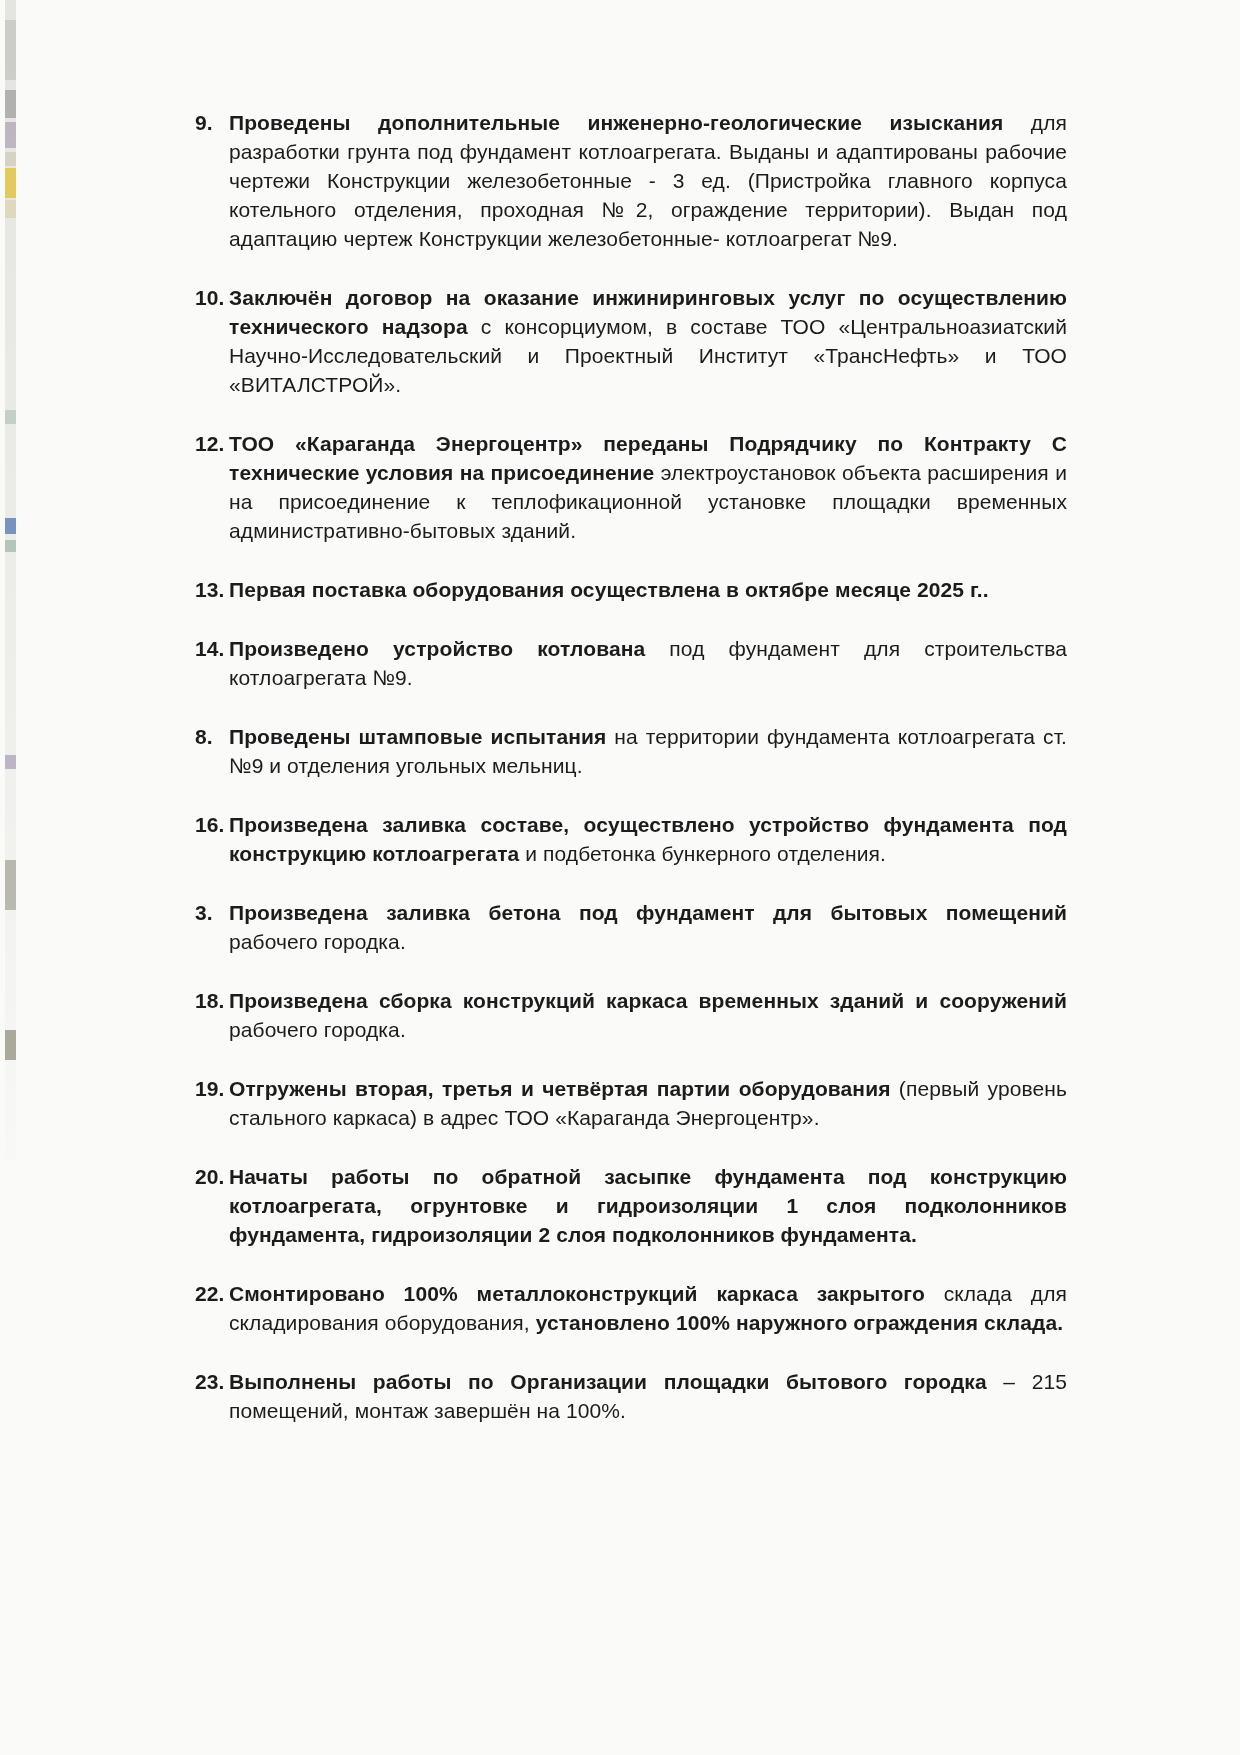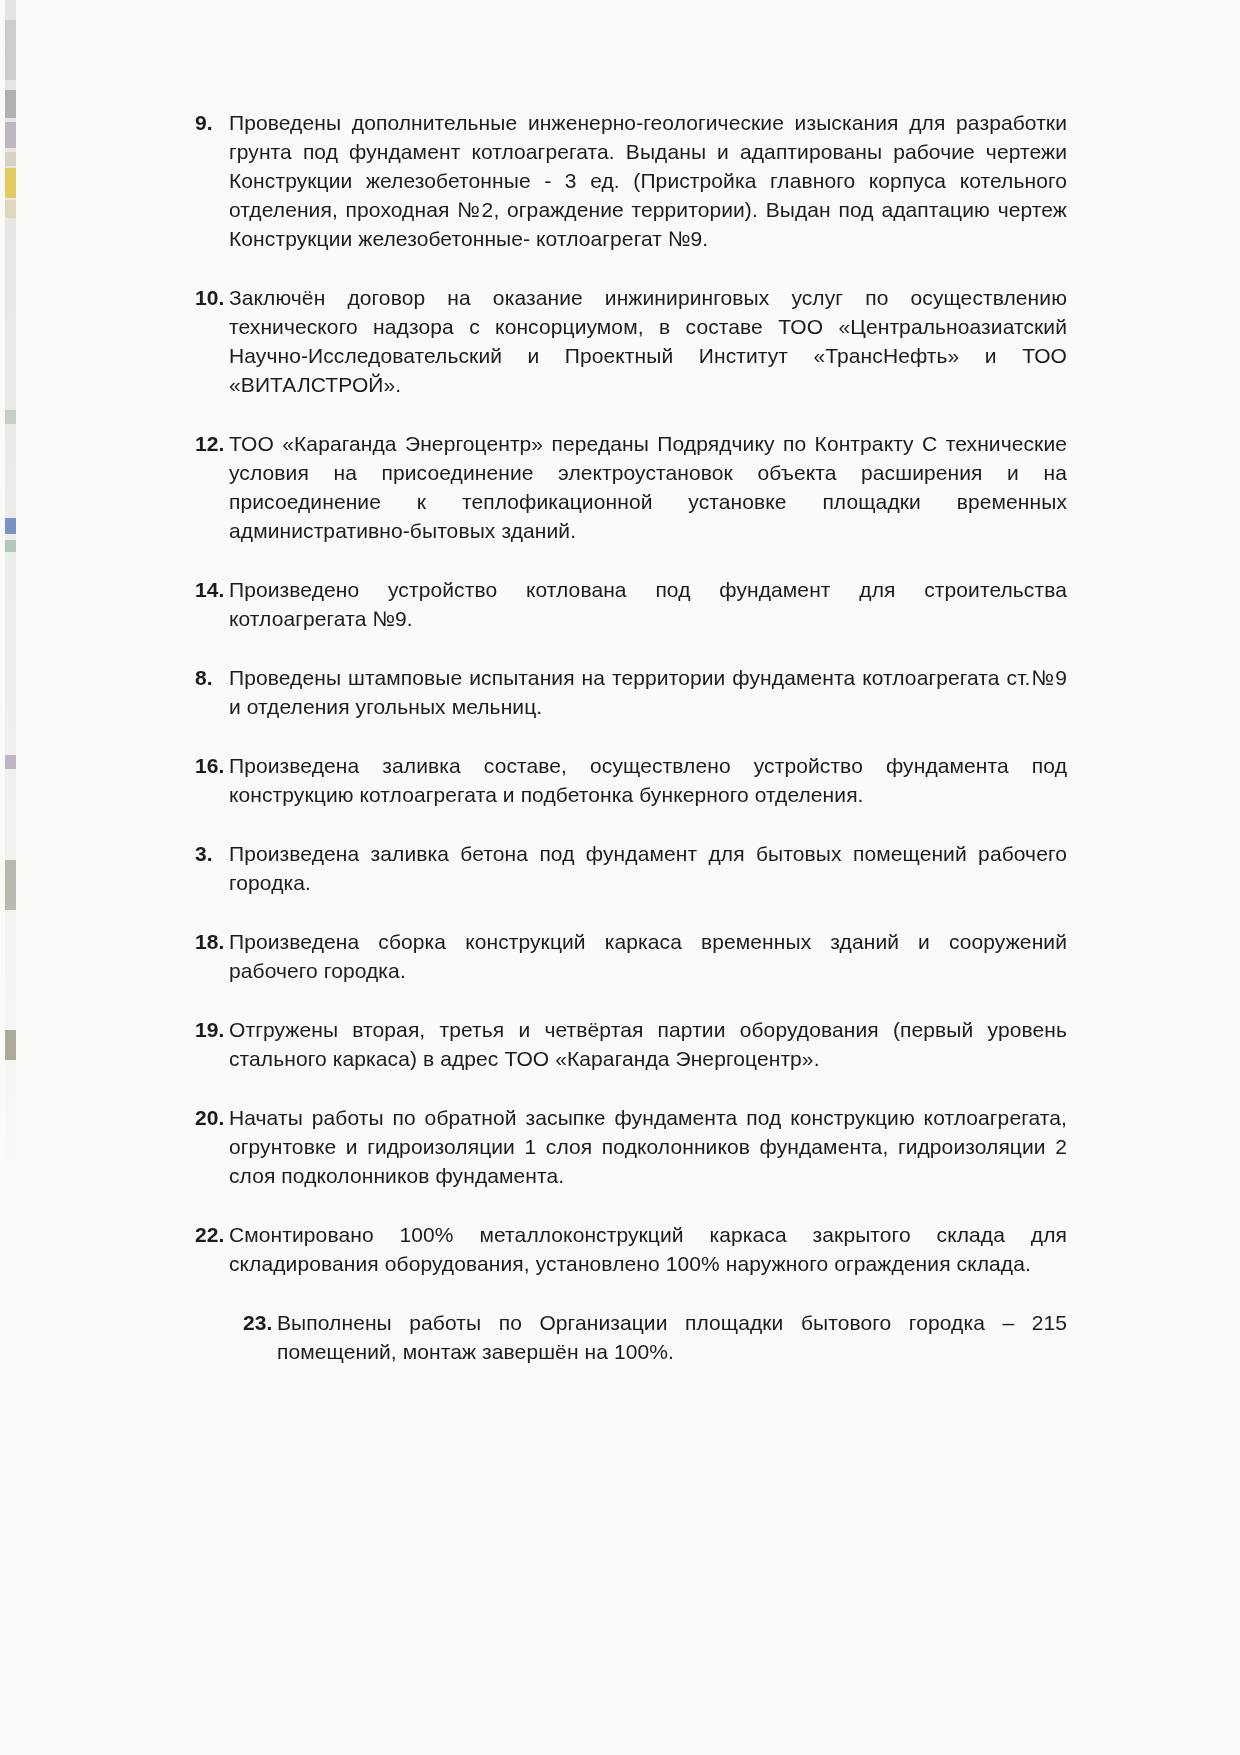--- a/index.html
+++ b/index.html
@@ -28,24 +28,24 @@
   .content {
     position: absolute;
     left: 195px; top: 108px;
     width: 872px;
     color: #1c1c1c;
     font-size: 21px;
     line-height: 29px;
     letter-spacing: 0.1px;
   }
   .item { display: flex; margin-bottom: 30px; }
-  .item:last-child { margin-bottom: 0; margin-left: 48px; }
+  .item:last-child { margin-bottom: 0; }
   .num { flex: none; width: 34px; font-weight: 700; }
   .body { flex: 1; text-align: justify; }
-  .b { font-weight: 400; }
+  .b { font-weight: 700; }
 </style>
 </head>
 <body>
 
 <div class="page">
 
   <div class="scan-strip">
     <i style="top:20px;height:60px;background:rgba(160,160,158,0.35);"></i>
     <i style="top:90px;height:28px;background:rgba(135,135,135,0.55);"></i>
     <i style="top:122px;height:26px;background:rgba(150,135,160,0.50);"></i>
@@ -65,20 +65,24 @@
         <div class="num">9.</div>
         <div class="body"><span class="b">Проведены дополнительные инженерно-геологические изыскания</span><span> для разработки грунта под фундамент котлоагрегата. Выданы и адаптированы рабочие чертежи Конструкции железобетонные - 3 ед. (Пристройка главного корпуса котельного отделения, проходная №2, ограждение территории). Выдан под адаптацию чертеж Конструкции железобетонные- котлоагрегат №9.</span></div>
       </div>
       <div class="item">
         <div class="num">10.</div>
         <div class="body"><span class="b">Заключён договор на оказание инжиниринговых услуг по осуществлению технического надзора</span><span> с консорциумом, в составе ТОО «Центральноазиатский Научно-Исследовательский и Проектный Институт «ТрансНефть» и ТОО «ВИТАЛСТРОЙ».</span></div>
       </div>
       <div class="item">
         <div class="num">12.</div>
         <div class="body"><span class="b">ТОО «Караганда Энергоцентр» переданы Подрядчику по Контракту С технические условия на присоединение</span><span> электроустановок объекта расширения и на присоединение к теплофикационной установке площадки временных административно-бытовых зданий.</span></div>
+      </div>
+      <div class="item">
+        <div class="num">13.</div>
+        <div class="body"><span class="b">Первая поставка оборудования осуществлена в октябре месяце 2025 г..</span></div>
       </div>
       <div class="item">
         <div class="num">14.</div>
         <div class="body"><span class="b">Произведено устройство котлована</span><span> под фундамент для строительства котлоагрегата №9.</span></div>
       </div>
       <div class="item">
         <div class="num">8.</div>
         <div class="body"><span class="b">Проведены штамповые испытания</span><span> на территории фундамента котлоагрегата ст.№9 и отделения угольных мельниц.</span></div>
       </div>
       <div class="item">

